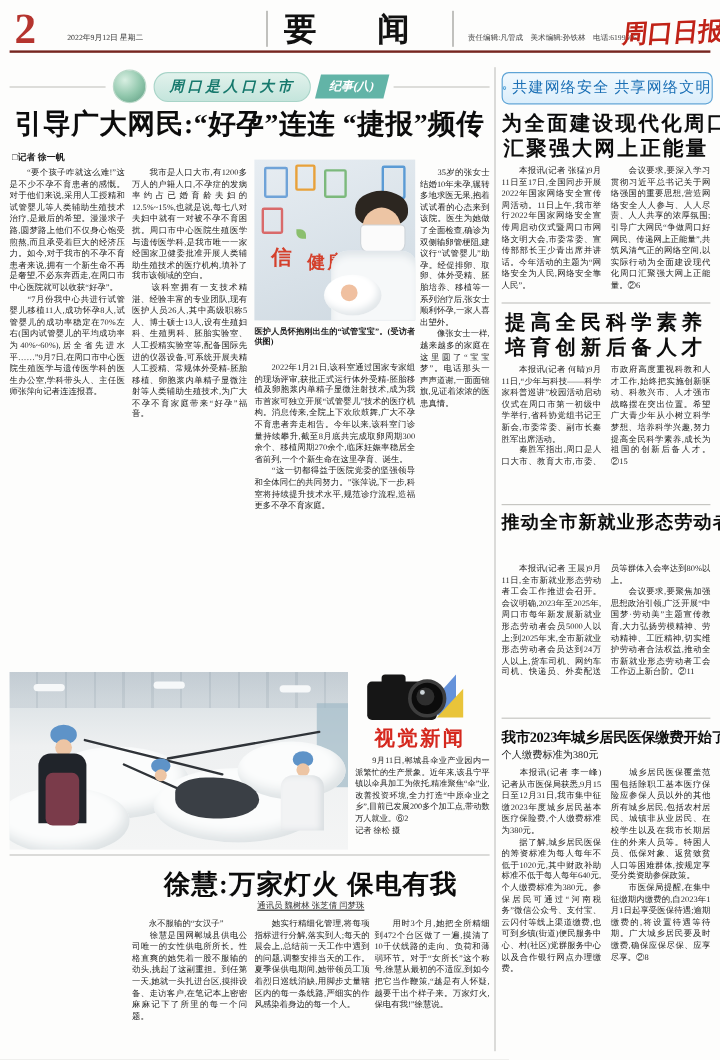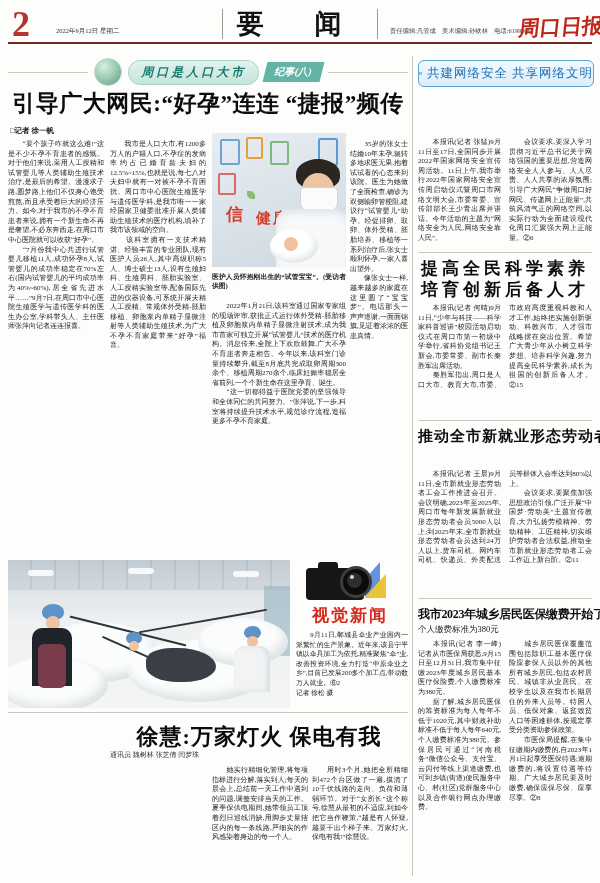--- a/index.html
+++ b/index.html
@@ -49,21 +49,21 @@
   
   .sb-banner{display:flex;align-items:center;justify-content:center;gap:5px;background:linear-gradient(180deg,#f2f9fe,#dbeefb);border:1.5px solid #5ea4d6;border-radius:6px;}
   .sb-banner-text{font-size:12.5px;font-weight:normal;color:#1a6fb5;letter-spacing:1px;white-space:nowrap;}
   .sb-h2{font-size:17px;font-weight:900;color:#0d0d0d;text-align:center;letter-spacing:2px;white-space:nowrap;line-height:21px;}
   .sb-h3{font-size:15px;font-weight:900;color:#0d0d0d;text-align:center;letter-spacing:1px;white-space:nowrap;line-height:20px;}
   .sb-h4{font-size:12px;font-weight:900;color:#0d0d0d;text-align:center;letter-spacing:-0.3px;white-space:nowrap;}
   .sb-sub{font-size:8.5px;color:#222;text-align:left;}
   .twocol{column-count:2;column-gap:8px;}
 
   .headline-2{font-size:22px;font-weight:900;color:#0c0c0c;text-align:center;letter-spacing:1px;white-space:nowrap;}
-  .byline-c{font-size:7px;color:#333;text-align:left;}
+  .byline-c{font-size:7px;color:#333;text-align:center;text-decoration:underline;}
 
   
   .cam-body{position:absolute;background:#161616;border-radius:4px;}
   .cam-lens{position:absolute;border-radius:50%;background:#0c0c0c;border:3px solid #3d3d3d;}
   .cam-lens-in{position:absolute;border-radius:50%;background:#2e2e2e;}
   .glint{position:absolute;border-radius:50%;background:#cfd6da;}
 </style>
 </head>
 <body>
 
@@ -160,33 +160,39 @@
     <div class="glint" style="left:52px;top:15px;width:4px;height:4px;"></div>
     <div class="abs vn-title" style="left:14px;top:44px;">视觉新闻</div>
   </div>
   <div class="abs bodytxt" style="left:296px;top:630px;width:112px;height:78px;font-size:6.8px;">　　9月11日,郸城县伞业产业园内一派繁忙的生产景象。近年来,该县宁平镇以伞具加工为依托,精准聚焦“伞”业,改善投资环境,全力打造“中原伞业之乡”,目前已发展200多个加工点,带动数万人就业。⑥2
 记者 徐松 摄</div>
 
   <div class="abs rule-h" style="left:8px;top:712px;width:400px;"></div>
 
   <div class="abs headline-2" style="left:110px;top:722px;width:298px;">徐慧:万家灯火 保电有我</div>
   <div class="abs byline-c" style="left:110px;top:750px;width:298px;">通讯员 魏树林 张芝倩 闫梦珠</div>
+  <div class="abs bodytxt" style="left:110px;top:766px;width:96px;height:110px;">　　永不服输的“女汉子”
+　　徐慧是国网郸城县供电公司唯一的女性供电所所长。性格直爽的她凭着一股不服输的劲头,挑起了这副重担。到任第一天,她就一头扎进台区,摸排设备、走访客户,在笔记本上密密麻麻记下了所里的每一个问题。</div>
   <div class="abs bodytxt" style="left:212px;top:766px;width:96px;height:110px;">　　她实行精细化管理,将每项指标进行分解,落实到人;每天的晨会上,总结前一天工作中遇到的问题,调整安排当天的工作。夏季保供电期间,她带领员工顶着烈日巡线消缺,用脚步丈量辖区内的每一条线路,严细实的作风感染着身边的每一个人。</div>
   <div class="abs bodytxt" style="left:312px;top:766px;width:96px;height:110px;">　　用时3个月,她把全所精细到472个台区做了一遍,摸清了10千伏线路的走向、负荷和薄弱环节。对于“女所长”这个称号,徐慧从最初的不适应,到如今把它当作鞭策,“越是有人怀疑,越要干出个样子来。万家灯火,保电有我!”徐慧说。</div>
 
   <div class="abs rule-v" style="left:412px;top:56px;height:820px;"></div>
 
   <div class="abs sb-banner" style="left:418px;top:60px;width:174px;height:25px;">
     <svg width="15" height="17" viewBox="0 0 20 22">
       <path d="M10 0 L20 4 C20 14 16 19 10 22 C4 19 0 14 0 4 Z" fill="#2e8fd0"></path>
       <path d="M10 3 L16 5.5 C16 12 13.5 16 10 18 C6.5 16 4 12 4 5.5 Z" fill="#bfe0f5"></path>
     </svg>
     <span class="sb-banner-text">共建网络安全 共享网络文明</span>
   </div>
 
+  <div class="abs" style="left:418px;top:92px;width:174px;">
+    <div class="sb-h2">为全面建设现代化周口</div>
+    <div class="sb-h2">汇聚强大网上正能量</div>
+  </div>
   <div class="abs bodytxt twocol" style="left:418px;top:138px;width:174px;height:112px;">　　本报讯(记者 张猛)9月11日至17日,全国同步开展2022年国家网络安全宣传周活动。11日上午,我市举行2022年国家网络安全宣传周启动仪式暨周口市网络文明大会,市委常委、宣传部部长王少青出席并讲话。今年活动的主题为“网络安全为人民,网络安全靠人民”。
 　　会议要求,要深入学习贯彻习近平总书记关于网络强国的重要思想,营造网络安全人人参与、人人尽责、人人共享的浓厚氛围;引导广大网民“争做周口好网民、传递网上正能量”,共筑风清气正的网络空间,以实际行动为全面建设现代化周口汇聚强大网上正能量。②6</div>
 
   <div class="abs rule-h" style="left:418px;top:252px;width:174px;"></div>
 
   <div class="abs" style="left:418px;top:258px;width:174px;">
     <div class="sb-h2" style="letter-spacing:4px;">提高全民科学素养</div>
     <div class="sb-h2" style="letter-spacing:4px;">培育创新后备人才</div>
   </div>
   <div class="abs bodytxt twocol" style="left:418px;top:304px;width:174px;height:114px;">　　本报讯(记者 何晴)9月11日,“少年与科技——科学家科普巡讲”校园活动启动仪式在周口市第一初级中学举行,省科协党组书记王新会,市委常委、副市长秦胜军出席活动。

